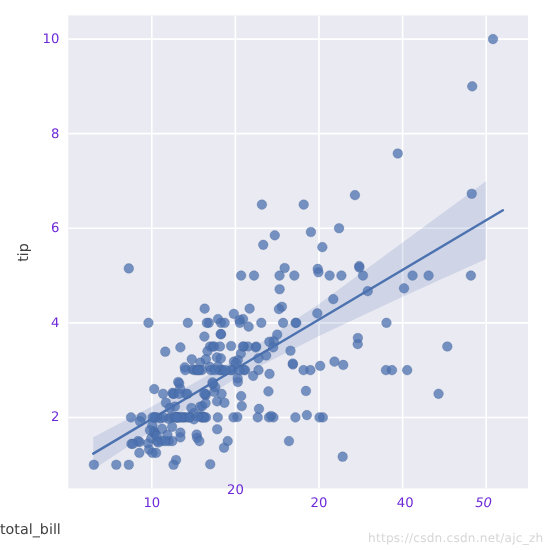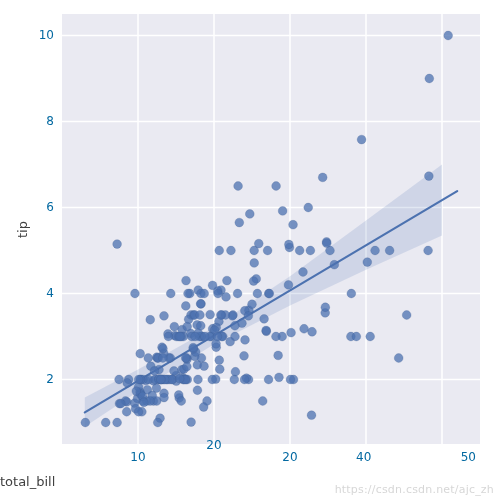--- a/index.html
+++ b/index.html
@@ -35,21 +35,21 @@
     pointer-events: none;
   }
   .axis-label {
     position: absolute;
     font-size: 13px;
     color: #404040;
   }
   .tick-label {
     position: absolute;
     font-size: 12px;
-    color: #0369a1;
+    color: #6d28d9;
   }
 </style>
 </head>
 <body>
 
 <div class="figure">
 
   <svg class="plot-area" style="left:62px; top:14px; width:418px; height:430px;" viewBox="0 0 418 430" preserveAspectRatio="none">
     <g id="grid-g">
         <line class="grid" x1="76" x2="76" y1="0" y2="430"></line>
@@ -322,22 +322,22 @@
       <div class="tick-label" style="right: 446px; top: 285.5px; text-align: right;">4</div>
       <div class="tick-label" style="right: 446px; top: 199.5px; text-align: right;">6</div>
       <div class="tick-label" style="right: 446px; top: 113.5px; text-align: right;">8</div>
       <div class="tick-label" style="right: 446px; top: 27.5px; text-align: right;">10</div>
     </div>
 
   <div id="xticks-container">
       <div class="tick-label" style="left: 128px; top: 450px; width: 20px; text-align: center;">10</div>
       <div class="tick-label" style="left: 204px; top: 438px; width: 20px; text-align: center;">20</div>
       <div class="tick-label" style="left: 280px; top: 450px; width: 20px; text-align: center;">20</div>
-      <div class="tick-label" style="left: 356px; top: 450px; width: 20px; text-align: left;">40</div>
-      <div class="tick-label" style="left: 456px; top: 450px; width: 20px; text-align: right;">50</div>
+      <div class="tick-label" style="left: 356px; top: 450px; width: 20px; text-align: right;">40</div>
+      <div class="tick-label" style="left: 432px; top: 450px; width: 20px; text-align: left; font-style: italic;">50</div>
     </div>
 
   <div class="axis-label" style="left:0; width:500px; text-align:left; top:474px;">total_bill</div>
 
   <div class="axis-label" style="left:12px; top:0; height:460px; width:20px; writing-mode:vertical-rl; transform:rotate(180deg); display:flex; align-items:center; justify-content:center;">tip</div>
 
   <div class="watermark">https://csdn.csdn.net/ajc_zh</div>
 </div>
 
 </body></html>

